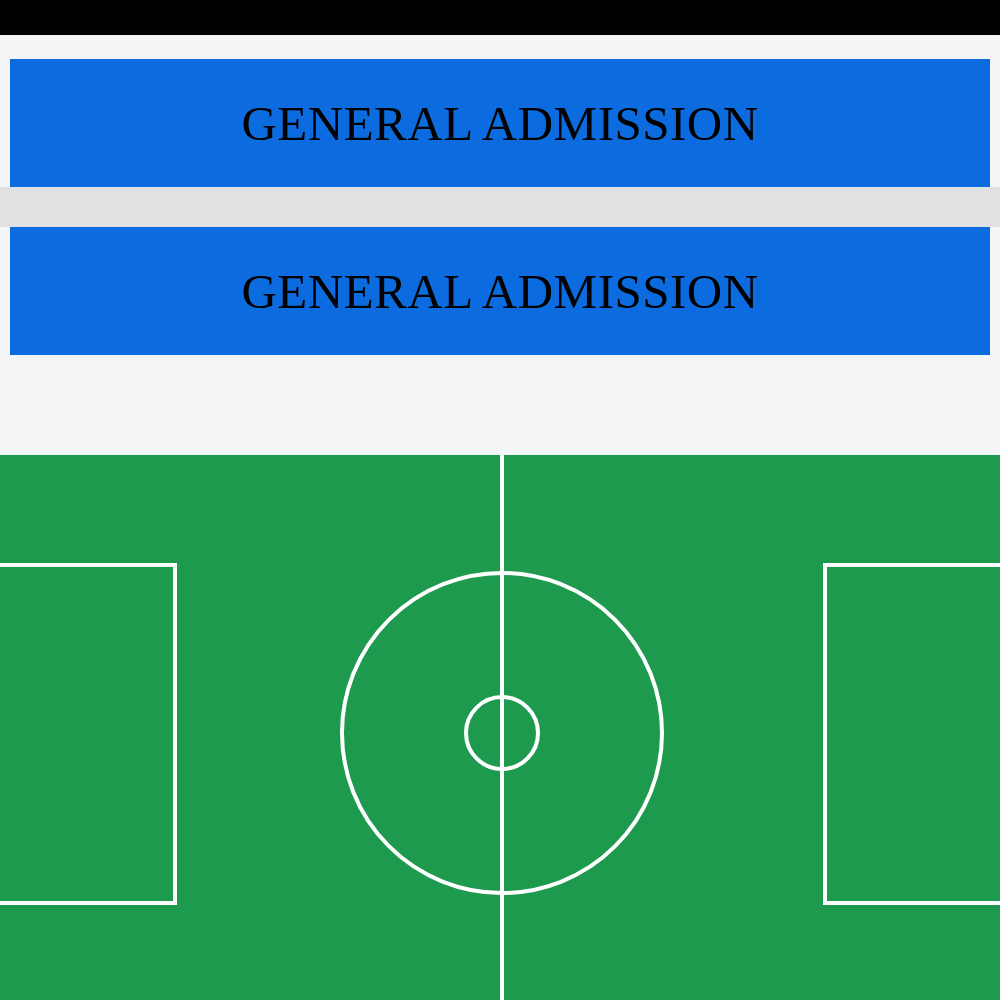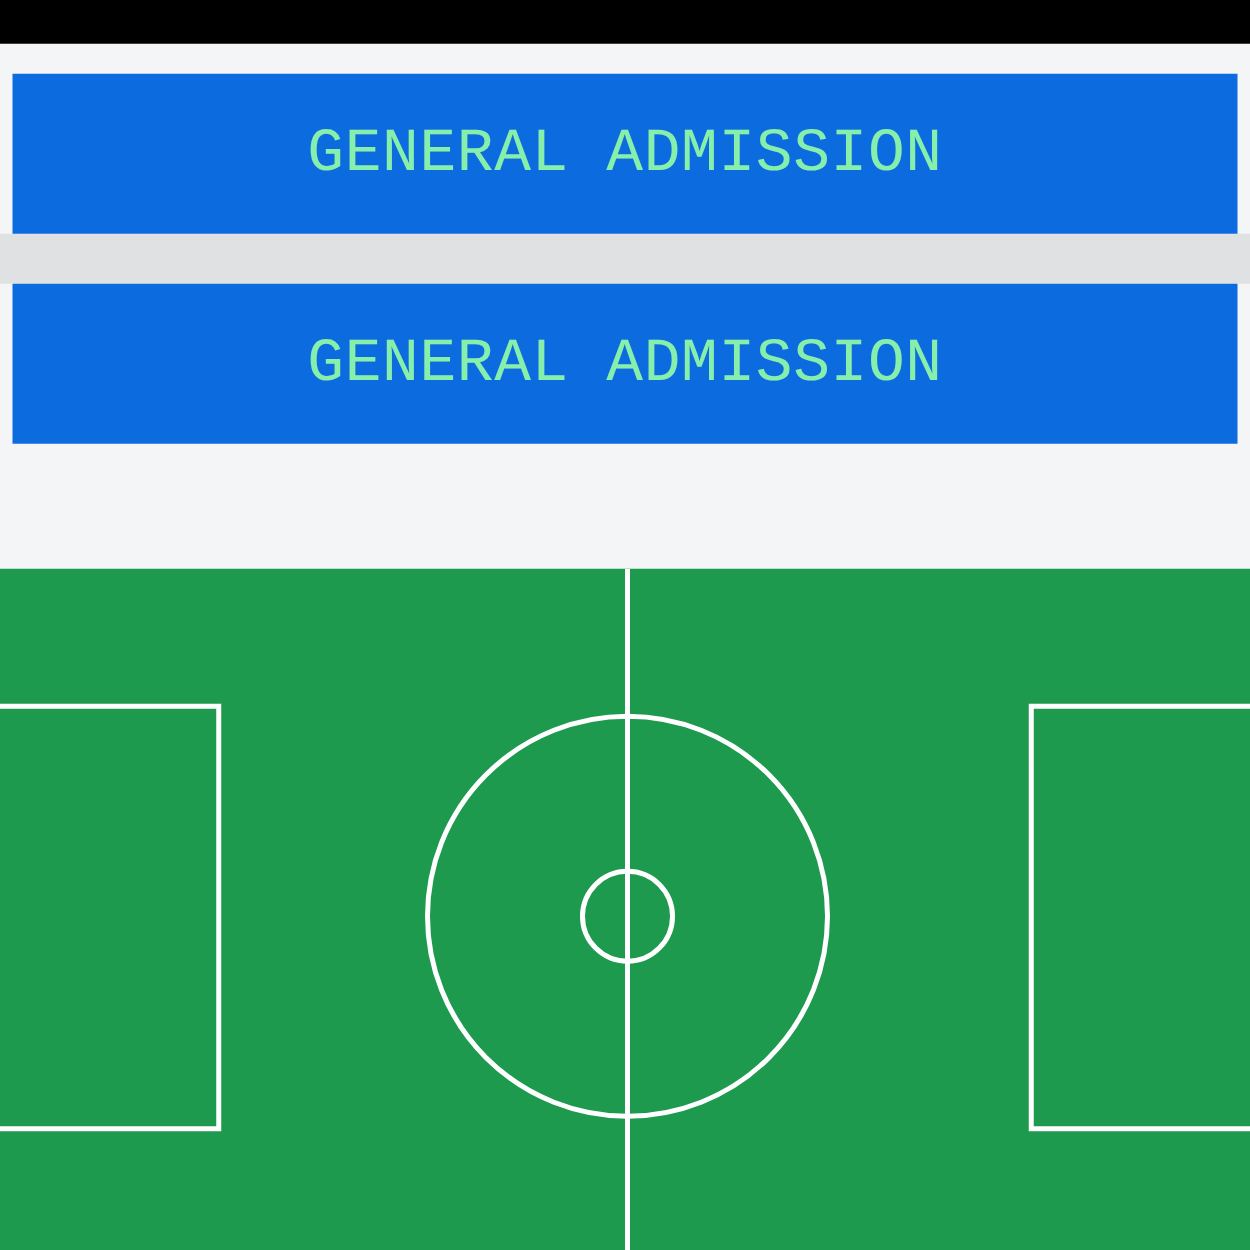--- a/index.html
+++ b/index.html
@@ -34,26 +34,26 @@
     left: 10px;
     width: 980px;
     background: #0c6cdf;
     display: flex;
     align-items: center;
     justify-content: center;
   }
   .ga-band-1 { top: 24px; height: 128px; }
   .ga-band-2 { top: 192px; height: 128px; }
   .ga-label {
-    color: #86efac;
+    color: #000000;
     font-size: 49px;
     font-weight: 400;
     letter-spacing: 0.5px;
     white-space: nowrap;
-    font-family: Liberation Mono, monospace;
+    font-family: Liberation Serif, serif;
     text-align: right;
   }
   
   .ga-divider {
     position: absolute;
     left: 0px;
     top: 152px;
     width: 1000px;
     height: 40px;
     background: #dfe1e3;

